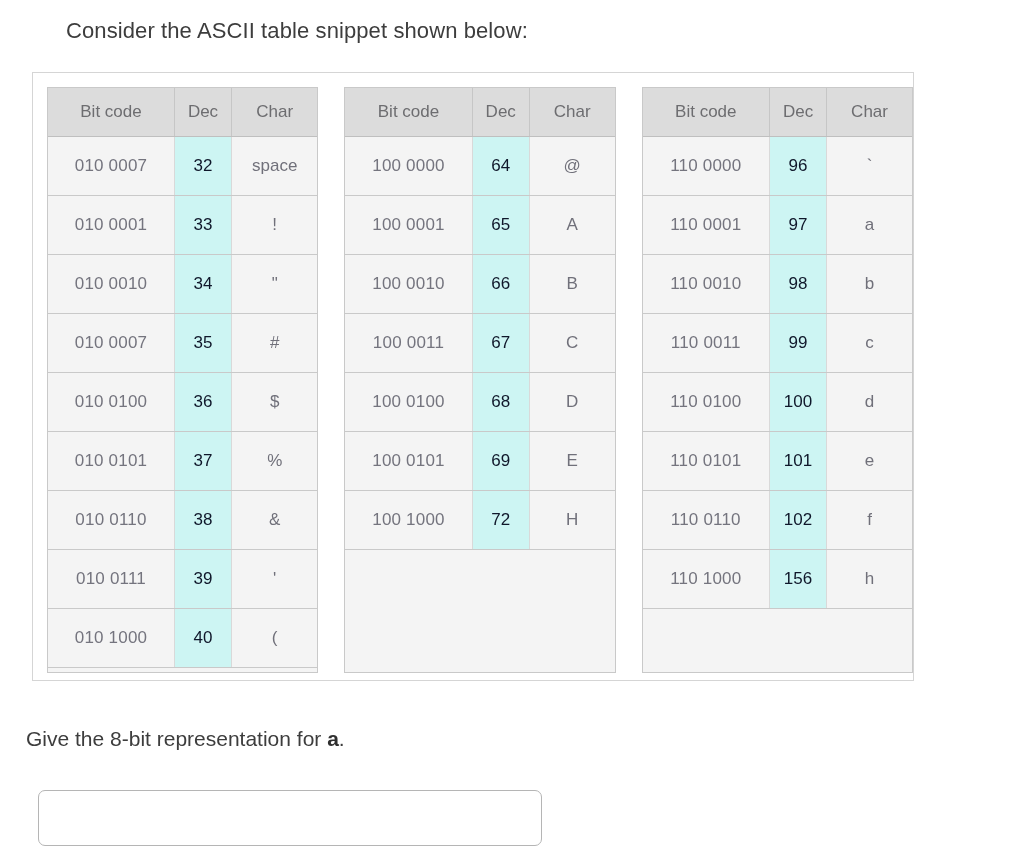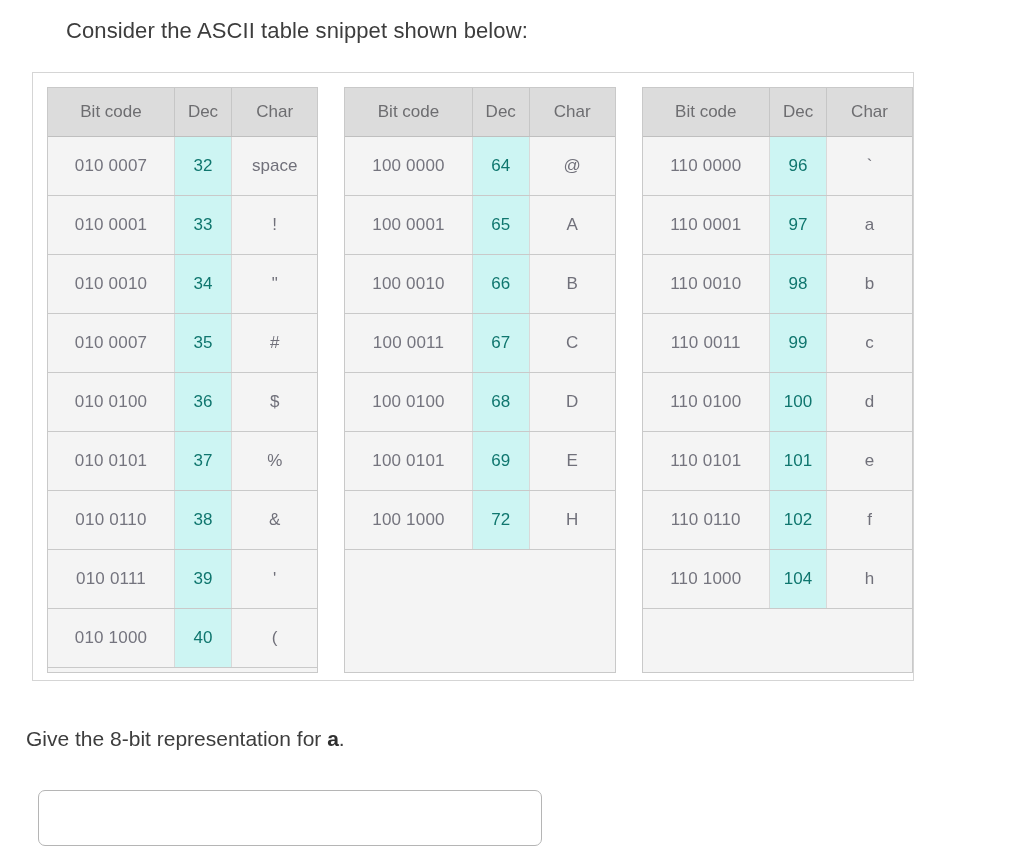--- a/index.html
+++ b/index.html
@@ -89,21 +89,21 @@
     text-align: center;
     padding: 0 8px;
     color: #70707a;
     font-size: 17px;
     white-space: nowrap;
   }
   table.ascii td:last-child { border-right: none; }
 
   table.ascii td.dec {
     background: #cdf5f3;
-    color: #0f766e;
+    color: #0f172a;
   }
 
   table.ascii td.bit {
     color: #74747e;
     letter-spacing: 0.2px;
   }
 
   
   .col-bit  { width: 130px; }
   .col-dec  { width: 58px; }
@@ -293,21 +293,21 @@
                 <td class="dec col-dec">101</td>
                 <td class="col-char">e</td>
               </tr>
               <tr>
                 <td class="bit col-bit">110 0110</td>
                 <td class="dec col-dec">102</td>
                 <td class="col-char">f</td>
               </tr>
               <tr>
                 <td class="bit col-bit">110 1000</td>
-                <td class="dec col-dec">104</td>
+                <td class="dec col-dec">156</td>
                 <td class="col-char">h</td>
               </tr>
             </tbody>
           </table>
         </div>
       </div>
   </div>
 
   <div class="question">
     <span>Give the 8-bit representation for </span><b>a</b><span>.</span>

